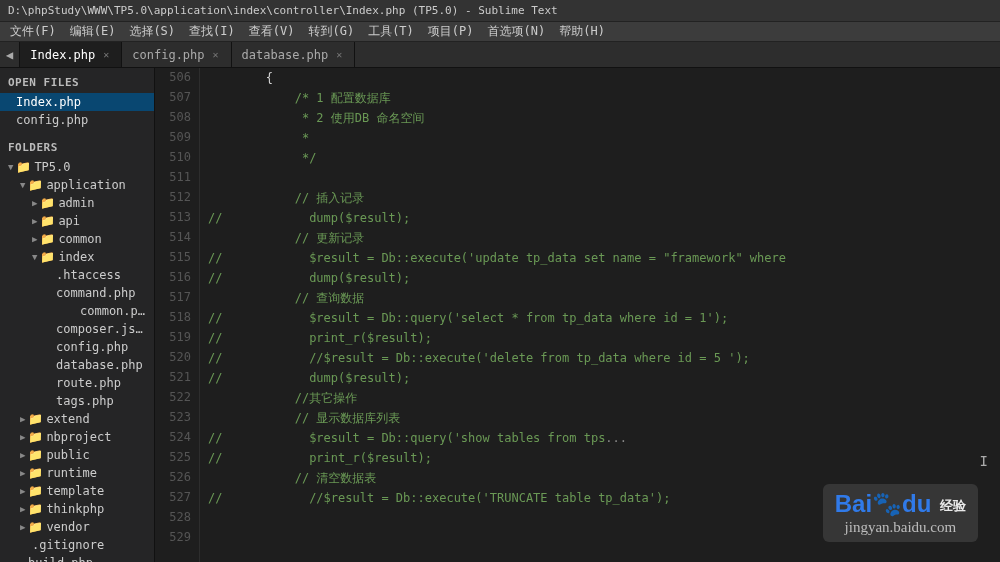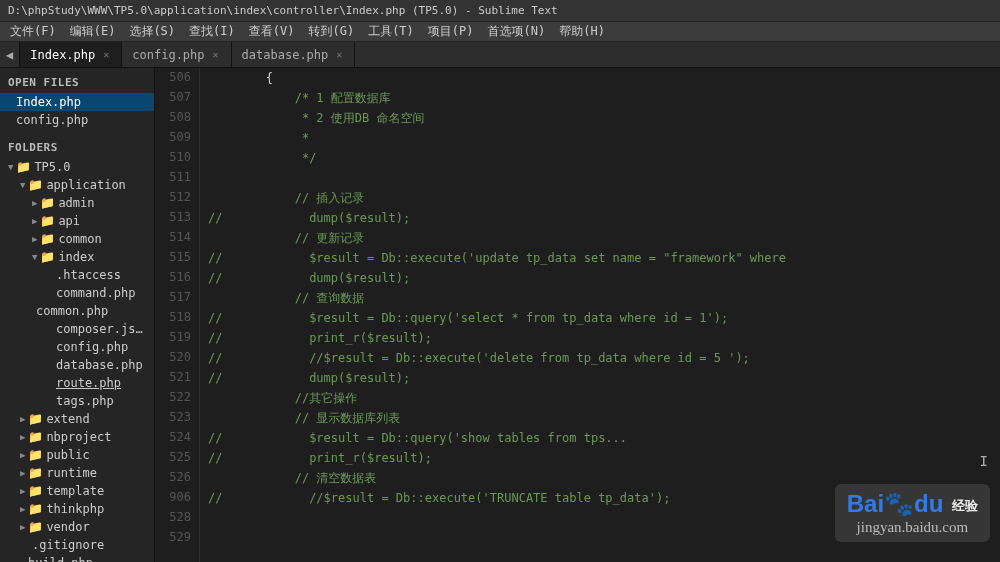--- a/index.html
+++ b/index.html
@@ -170,25 +170,25 @@
       </div>
 
       <div class="folder-item indent-3">
         <span class="arrow">▼</span>
         <span class="folder-icon">📁</span>
         <span>index</span>
       </div>
 
       <div class="file-item" style="padding-left:56px;">.htaccess</div>
       <div class="file-item" style="padding-left:56px;">command.php</div>
-      <div class="file-item" style="padding-left:36px;">common.php</div>
+      <div class="file-item" style="padding-left:56px;margin-left:24px;">common.php</div>
       <div class="file-item" style="padding-left:56px;">composer.json</div>
       <div class="file-item" style="padding-left:56px;">config.php</div>
       <div class="file-item" style="padding-left:56px;">database.php</div>
-      <div class="file-item" style="padding-left:56px;text-decoration:underline;">route.php</div>
+      <div class="file-item" style="padding-left:56px;">route.php</div>
       <div class="file-item" style="padding-left:56px;">tags.php</div>
 
       <div class="folder-item indent-2">
         <span class="arrow">▶</span>
         <span class="folder-icon">📁</span>
         <span>extend</span>
       </div>
 
       <div class="folder-item indent-2">
         <span class="arrow">▶</span>
@@ -250,21 +250,21 @@
           <div class="line-number">517</div>
           <div class="line-number">518</div>
           <div class="line-number">519</div>
           <div class="line-number">520</div>
           <div class="line-number">521</div>
           <div class="line-number">522</div>
           <div class="line-number">523</div>
           <div class="line-number">524</div>
           <div class="line-number">525</div>
           <div class="line-number">526</div>
-          <div class="line-number">906</div>
+          <div class="line-number">527</div>
           <div class="line-number">528</div>
           <div class="line-number">529</div>
         </div>
         <div class="code-lines">
           <div class="code-line"><span class="punct">        {</span></div>
           <div class="code-line"><span class="cm">            /* 1 配置数据库</span></div>
           <div class="code-line"><span class="cm">             * 2 使用DB 命名空间</span></div>
           <div class="code-line"><span class="cm">             *</span></div>
           <div class="code-line"><span class="cm">             */</span></div>
           <div class="code-line">&nbsp;</div>
@@ -283,21 +283,21 @@
           <div class="code-line"><span class="cm">//            $result = Db::query('show tables from tps</span><span style="color:#888">...</span></div>
           <div class="code-line"><span class="cm">//            print_r($result);</span></div>
           <div class="code-line"><span class="cm">            // 清空数据表</span></div>
           <div class="code-line"><span class="cm">//            //$result = Db::execute('TRUNCATE table tp_data');</span></div>
         </div>
       </div>
     </div>
 
     <div style="position:absolute; right: 12px; top: 385px; color: #aaa; font-size: 14px; pointer-events:none;">I</div>
 
-    <div class="watermark" style="position:absolute; bottom: 20px; right: 10px; border-radius: 16px;">
+    <div class="watermark" style="position:absolute; bottom: 20px; right: 22px; border-radius: 16px;">
       <div style="background: rgba(255,255,255,0.12); border-radius: 6px; padding: 6px 12px; text-align:center;">
         <div style="font-size: 24px; font-weight: bold; color: #3385ff; font-family: Arial; line-height: 1.2;">
           <span>Bai</span><span style="color:#e0392d;">🐾</span><span>du</span>
           <span style="font-size:13px; color:#fff; vertical-align: middle; margin-left: 2px;">经验</span>
         </div>
         <div style="color:#ccc; font-size:15px; font-family: Liberation Serif, serif;">jingyan.baidu.com</div>
       </div>
     </div>
   </div>
 </div>

